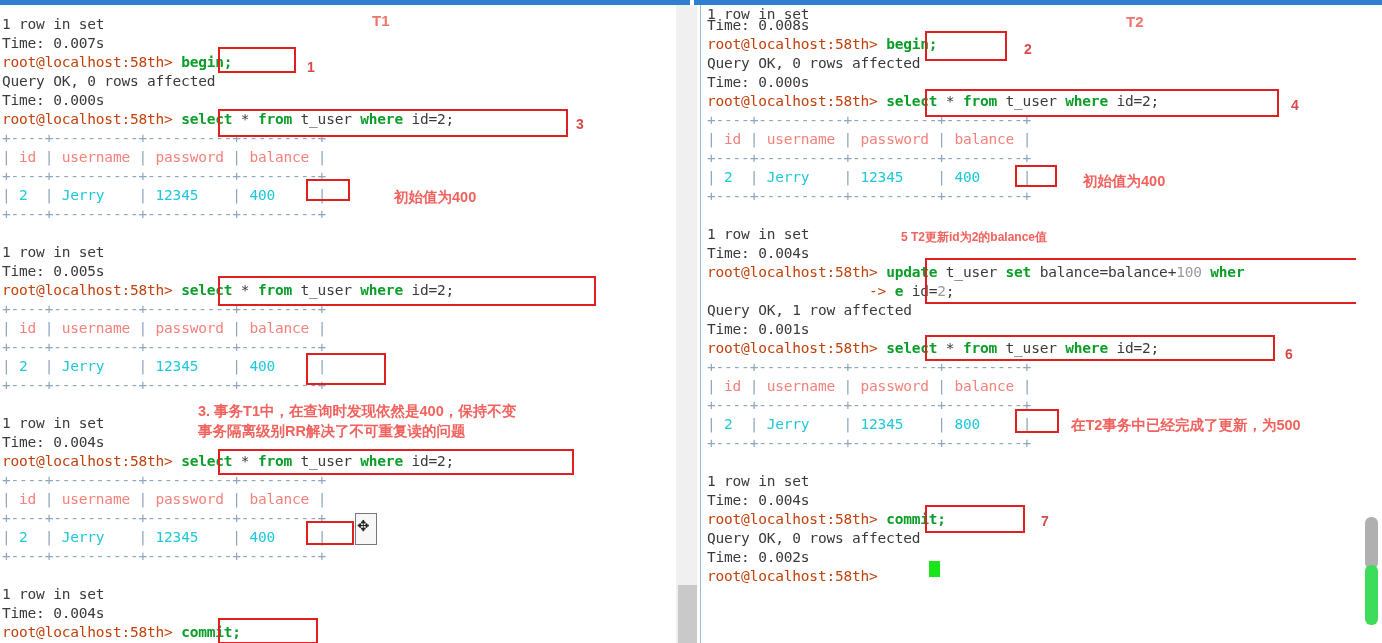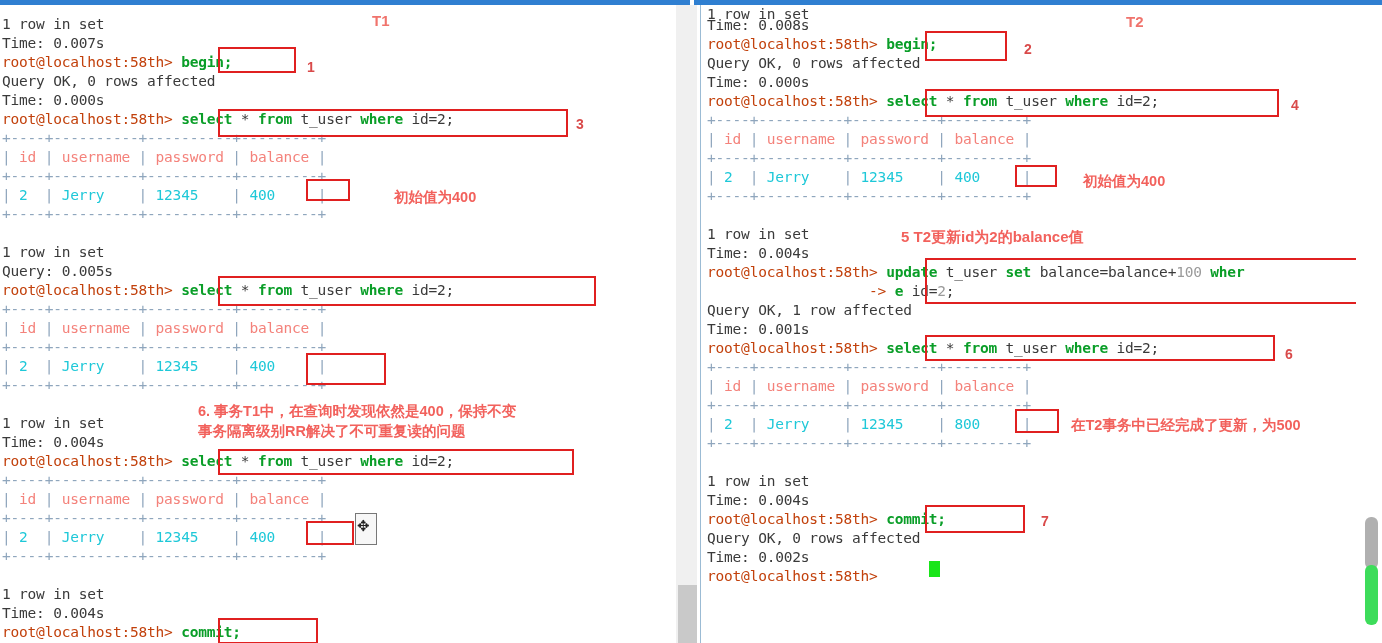--- a/index.html
+++ b/index.html
@@ -76,21 +76,21 @@
         <div class="line" style="left: 2px; top: 48px;"><span class="prompt">root@localhost:58th&gt; </span><span class="kw">begin;</span></div>
         <div class="line" style="left: 2px; top: 67px;"><span class="plain">Query OK, 0 rows affected</span></div>
         <div class="line" style="left: 2px; top: 86px;"><span class="plain">Time: 0.000s</span></div>
         <div class="line" style="left: 2px; top: 105px;"><span class="prompt">root@localhost:58th&gt; </span><span class="kw">select</span><span class="ident"> * </span><span class="kw">from</span><span class="ident"> t_user </span><span class="kw">where</span><span class="ident"> id=2;</span></div>
         <div class="line" style="left: 2px; top: 124px;"><span class="tsep">+----+----------+----------+---------+</span></div>
         <div class="line" style="left: 2px; top: 143px;"><span class="tsep">| </span><span class="thead">id</span><span class="tsep"> | </span><span class="thead">username</span><span class="tsep"> | </span><span class="thead">password</span><span class="tsep"> | </span><span class="thead">balance</span><span class="tsep"> |</span></div>
         <div class="line" style="left: 2px; top: 162px;"><span class="tsep">+----+----------+----------+---------+</span></div>
         <div class="line" style="left: 2px; top: 181px;"><span class="tsep">| </span><span class="tval">2</span><span class="tsep">  | </span><span class="tval">Jerry</span><span class="tsep">    | </span><span class="tval">12345</span><span class="tsep">    | </span><span class="tval">400</span><span class="tsep">     |</span></div>
         <div class="line" style="left: 2px; top: 200px;"><span class="tsep">+----+----------+----------+---------+</span></div>
         <div class="line" style="left: 2px; top: 238px;"><span class="plain">1 row in set</span></div>
-        <div class="line" style="left: 2px; top: 257px;"><span class="plain">Query: 0.005s</span></div>
+        <div class="line" style="left: 2px; top: 257px;"><span class="plain">Time: 0.005s</span></div>
         <div class="line" style="left: 2px; top: 276px;"><span class="prompt">root@localhost:58th&gt; </span><span class="kw">select</span><span class="ident"> * </span><span class="kw">from</span><span class="ident"> t_user </span><span class="kw">where</span><span class="ident"> id=2;</span></div>
         <div class="line" style="left: 2px; top: 295px;"><span class="tsep">+----+----------+----------+---------+</span></div>
         <div class="line" style="left: 2px; top: 314px;"><span class="tsep">| </span><span class="thead">id</span><span class="tsep"> | </span><span class="thead">username</span><span class="tsep"> | </span><span class="thead">password</span><span class="tsep"> | </span><span class="thead">balance</span><span class="tsep"> |</span></div>
         <div class="line" style="left: 2px; top: 333px;"><span class="tsep">+----+----------+----------+---------+</span></div>
         <div class="line" style="left: 2px; top: 352px;"><span class="tsep">| </span><span class="tval">2</span><span class="tsep">  | </span><span class="tval">Jerry</span><span class="tsep">    | </span><span class="tval">12345</span><span class="tsep">    | </span><span class="tval">400</span><span class="tsep">     |</span></div>
         <div class="line" style="left: 2px; top: 371px;"><span class="tsep">+----+----------+----------+---------+</span></div>
         <div class="line" style="left: 2px; top: 409px;"><span class="plain">1 row in set</span></div>
         <div class="line" style="left: 2px; top: 428px;"><span class="plain">Time: 0.004s</span></div>
         <div class="line" style="left: 2px; top: 447px;"><span class="prompt">root@localhost:58th&gt; </span><span class="kw">select</span><span class="ident"> * </span><span class="kw">from</span><span class="ident"> t_user </span><span class="kw">where</span><span class="ident"> id=2;</span></div>
         <div class="line" style="left: 2px; top: 466px;"><span class="tsep">+----+----------+----------+---------+</span></div>
@@ -112,21 +112,21 @@
         <div class="rbox" style="left: 218px; top: 444px; width: 356px; height: 26px;"></div>
         <div class="rbox" style="left: 306px; top: 516px; width: 48px; height: 24px;"></div>
         <div class="rbox" style="left: 218px; top: 613px; width: 100px; height: 26px;"></div>
       </div>
     <div id="marks-left">
         <div class="rnum" style="left: 307px; top: 54px;">1</div>
         <div class="rnum" style="left: 576px; top: 111px;">3</div>
       </div>
     <div id="notes-left">
         <div class="rtext cn" style="left: 394px; top: 182px; font-size: 14.5px;">初始值为400</div>
-        <div class="rtext cn" style="left: 198px; top: 396px; font-size: 14.5px;">6. 事务T1中，在查询时发现依然是400，保持不变
+        <div class="rtext cn" style="left: 198px; top: 396px; font-size: 14.5px;">3. 事务T1中，在查询时发现依然是400，保持不变
 事务隔离级别RR解决了不可重复读的问题</div>
       </div>
     <div class="tlabel" style="left:352px;top:7px;margin-left:20px;">T1</div>
     <div class="mousecur" style="left:355px;top:508px;"></div>
   </div>
 
   <div class="scrollbar sb-left">
     <div class="thumb"></div>
   </div>
 
@@ -172,21 +172,21 @@
         <div class="rbox" style="left: 224px; top: 500px; width: 100px; height: 28px;"></div>
       </div>
     <div id="marks-right">
         <div class="rnum" style="left: 323px; top: 36px;">2</div>
         <div class="rnum" style="left: 590px; top: 92px;">4</div>
         <div class="rnum" style="left: 584px; top: 341px;">6</div>
         <div class="rnum" style="left: 340px; top: 508px;">7</div>
       </div>
     <div id="notes-right">
         <div class="rtext cn" style="left: 382px; top: 166px; font-size: 14.5px;">初始值为400</div>
-        <div class="rtext cn" style="left: 200px; top: 222px; font-size: 15px;">5 T2更新id为2的balance值</div>
+        <div class="rtext cn" style="left: 200px; top: 222px; font-size: 12px;">5 T2更新id为2的balance值</div>
         <div class="rtext cn" style="left: 370px; top: 410px; font-size: 14.5px;">在T2事务中已经完成了更新，为500</div>
       </div>
     <div class="tlabel" style="left:425px;top:8px;">T2</div>
     <div class="cursorblk" style="left:228px;top:556px;"></div>
   </div>
 
   <div class="scrollbar sb-right">
     <div class="thumb-gray"></div>
     <div class="thumb-green"></div>
   </div>

